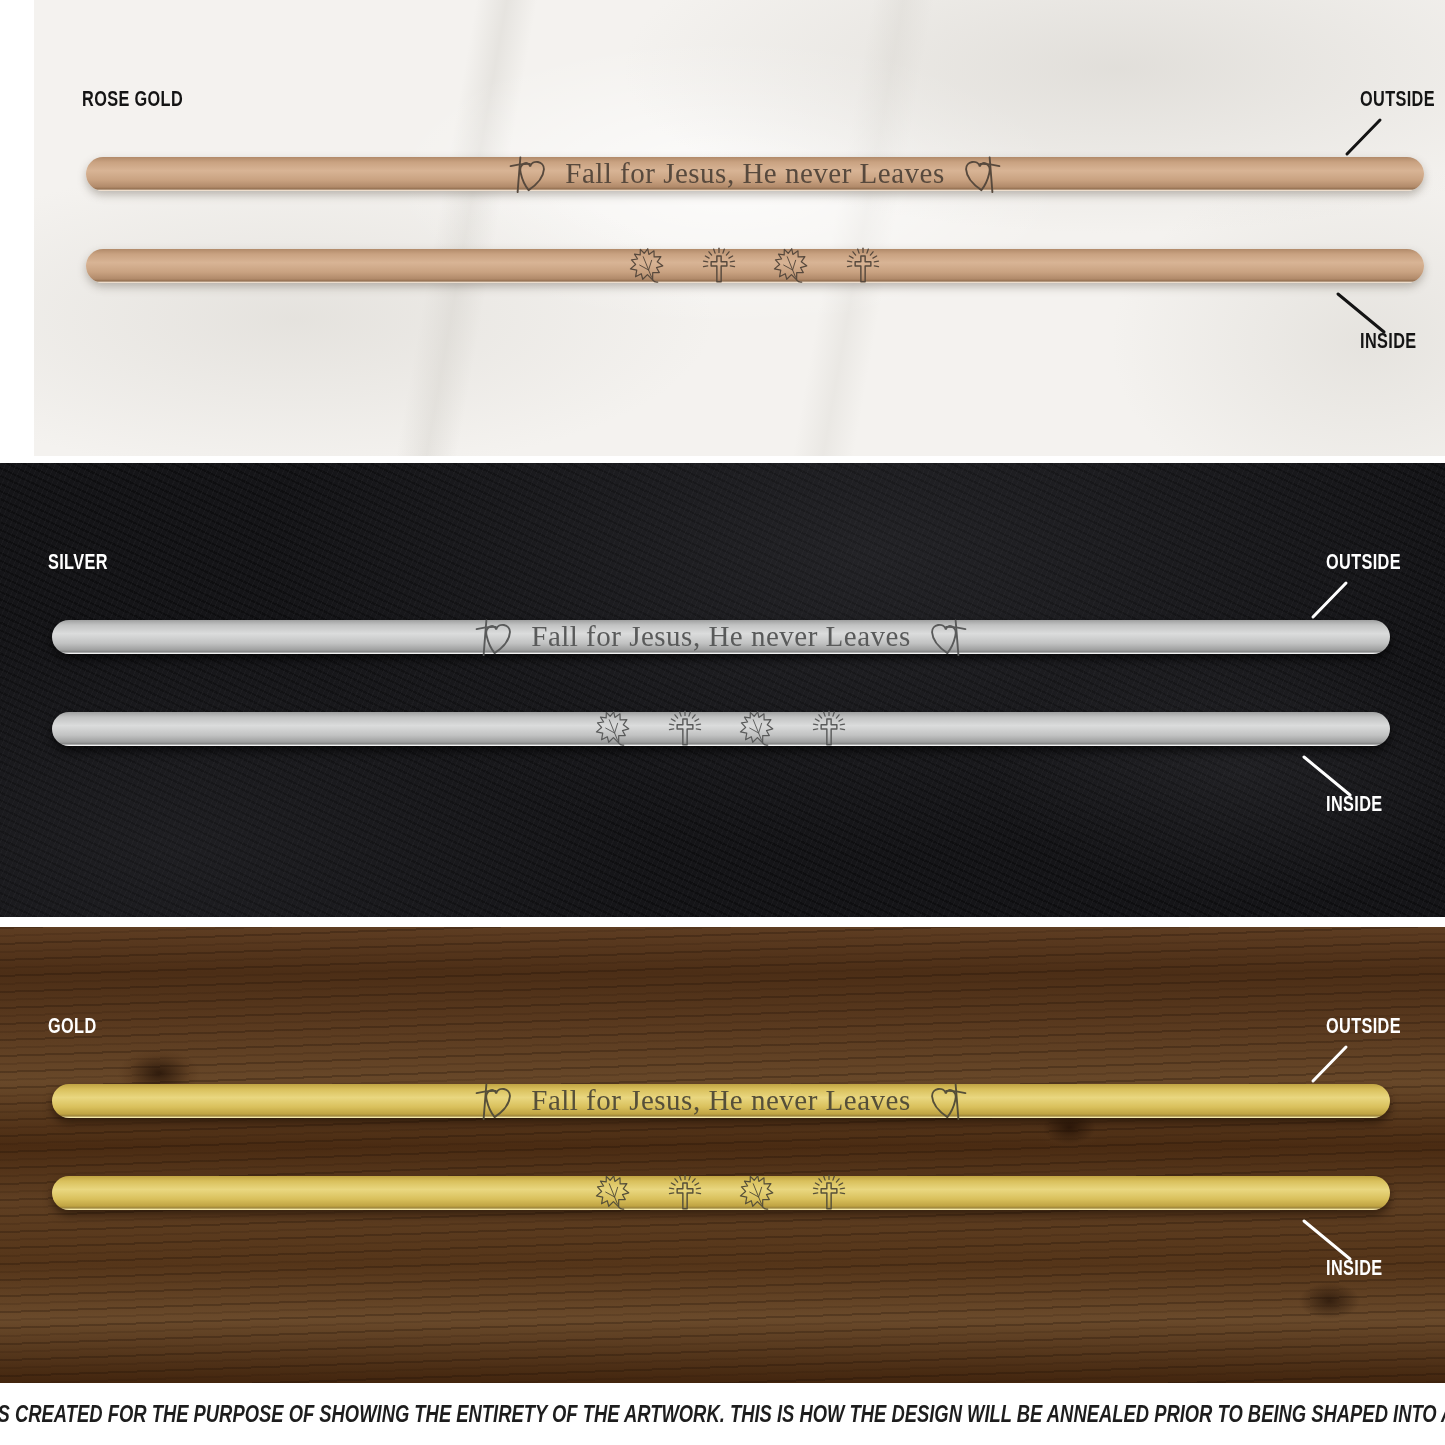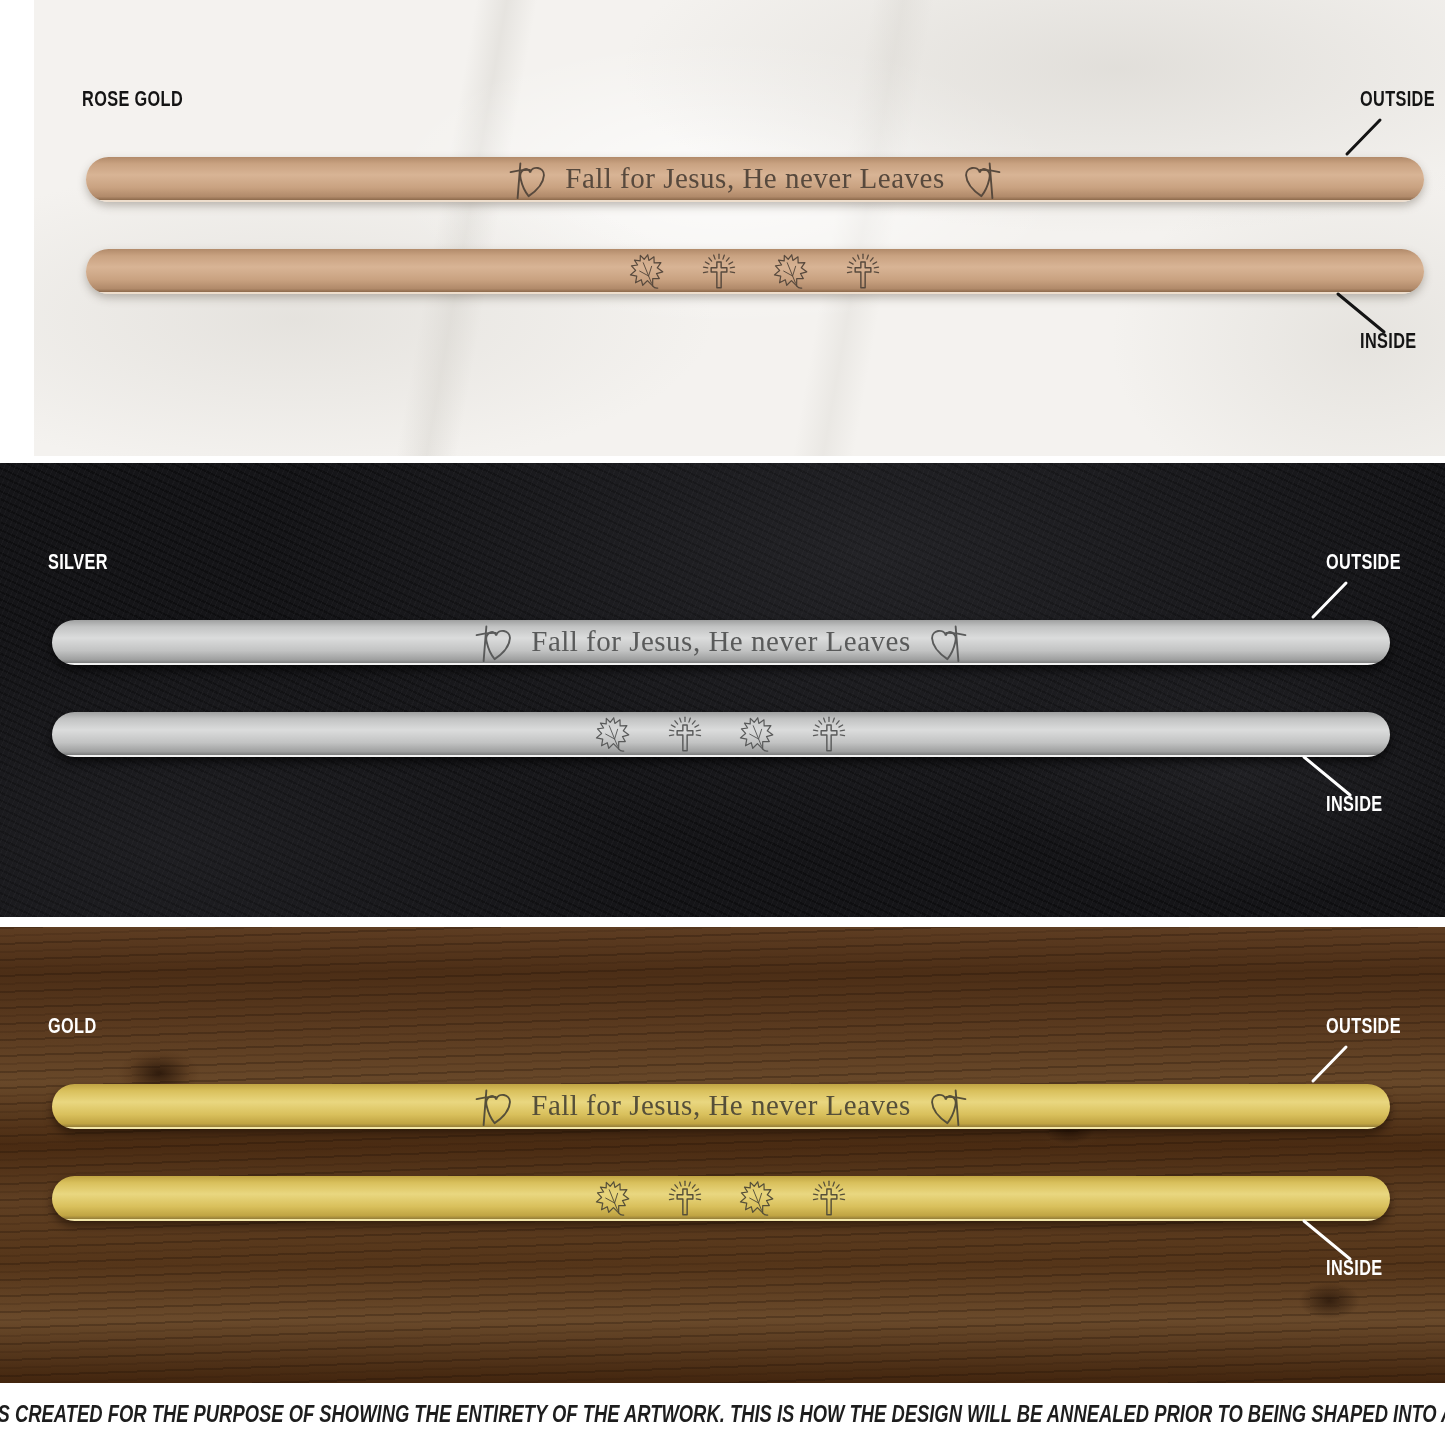--- a/index.html
+++ b/index.html
@@ -41,21 +41,21 @@
   .outside-label{left:1326px;top:88px;}
   .inside-label{left:1326px;top:330px;}
 
   
   .leader{position:absolute;}
   .leader-outside{left:1303px;top:114px;}
   .leader-inside{left:1296px;top:290px;}
   .leader line{stroke:var(--label,#111);stroke-width:3;stroke-linecap:round;}
 
   
-  .cuff{position:absolute;left:52px;width:1338px;height:45px;border-radius:22.5px;
+  .cuff{position:absolute;left:52px;width:1338px;height:34px;border-radius:22.5px;
     display:flex;align-items:center;justify-content:center;
     background:linear-gradient(180deg,var(--cuff-dark) 0%,var(--cuff-base) 15%,var(--cuff-light) 40%,
       var(--cuff-base) 68%,var(--cuff-dark) 88%,var(--cuff-shadow) 95%,var(--cuff-edge) 96.5%,var(--cuff-edge) 100%);}
   .cuff-outside{top:157px;}
   .cuff-inside{top:249px;gap:30px;}
   .marble .cuff{box-shadow:0 4px 8px rgba(120,110,100,.45);}
   .slate .cuff{box-shadow:0 5px 10px rgba(0,0,0,.65);}
   .wood .cuff{box-shadow:0 5px 9px rgba(20,10,0,.55);}
   .cuff svg{color:var(--engrave,#50463c);flex:0 0 auto;}
   .engraved-text{font-family:"Liberation Serif","DejaVu Serif",serif;font-size:29px;

